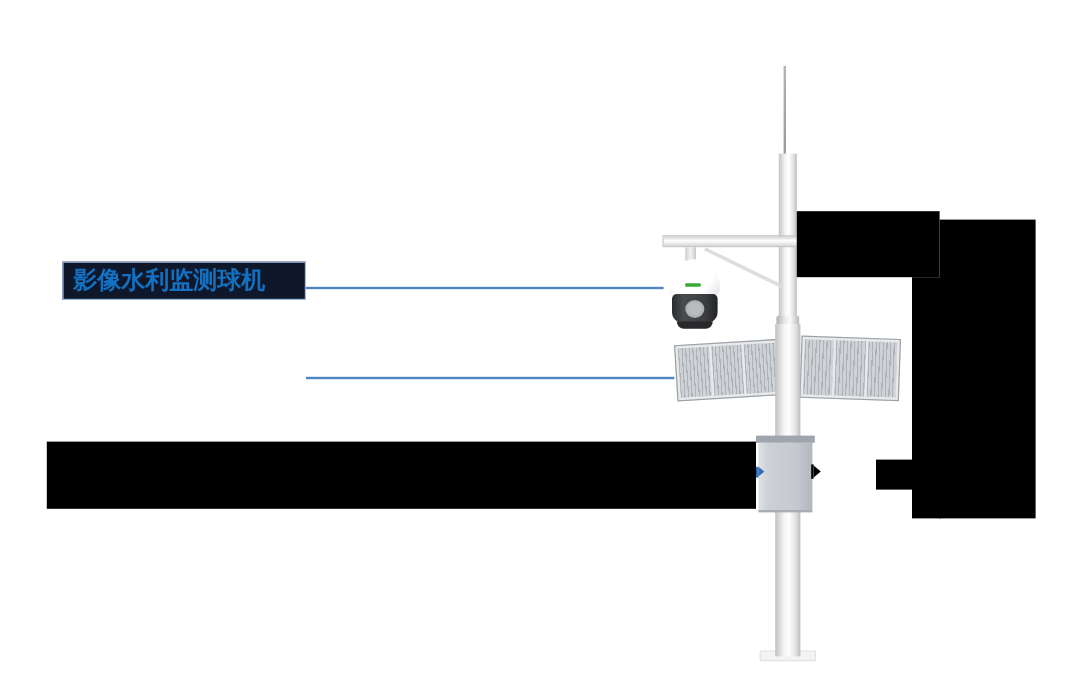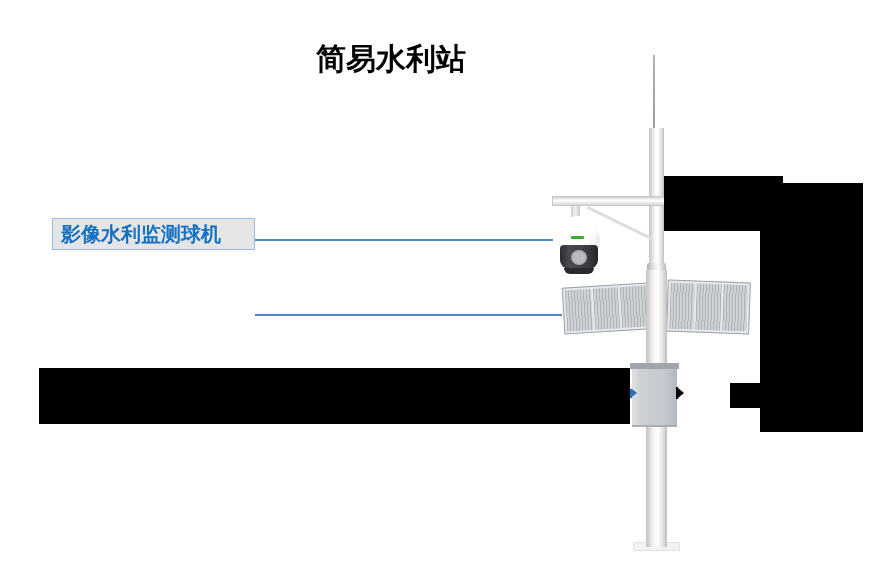--- a/index.html
+++ b/index.html
@@ -8,21 +8,21 @@
     font-family:"Liberation Sans","DejaVu Sans",sans-serif;
   }
   .abs{position:absolute;}
   
   #title{
     left:316px;top:42px;width:180px;height:34px;
     font-size:30px;font-weight:bold;color:#000;line-height:34px;white-space:nowrap;
   }
   
   .callout{
-    width:203px;height:32px;background:#e5e5e5;
+    width:203px;height:32px;background:#0f172a;
     border:1px solid #9cbade;box-sizing:border-box;
   }
   .callout span{
     display:block;padding-left:8px;line-height:30px;
     font-size:20px;font-weight:bold;color:#1470c0;white-space:nowrap;
   }
   #label-camera{left:52px;top:218px;}
   #label-solar{left:52px;top:297px;}
   .connector{height:2px;background:#4d86c0;}
   #connector-camera{left:255px;top:239px;width:298px;}
@@ -77,21 +77,20 @@
     border-left:5px solid #2f6eb6;border-top:4px solid transparent;border-bottom:4px solid transparent;}
   #arrow-black-bar{left:676px;top:387px;width:2px;height:12px;background:#000;}
   #arrow-black-tip{left:678px;top:388px;width:0;height:0;
     border-left:6px solid #000;border-top:5px solid transparent;border-bottom:5px solid transparent;}
 </style>
 </head>
 <body>
 
 <div id="canvas">
 
-  <div id="title" class="abs">简易水利站</div>
 
   <div id="connector-camera" class="abs connector"></div>
   <div id="connector-solar" class="abs connector"></div>
 
   <div id="label-camera" class="abs callout">
     <span>影像水利监测球机</span>
   </div>
 
   <div id="solar-left" class="abs solar">
     <div class="cell"></div>

